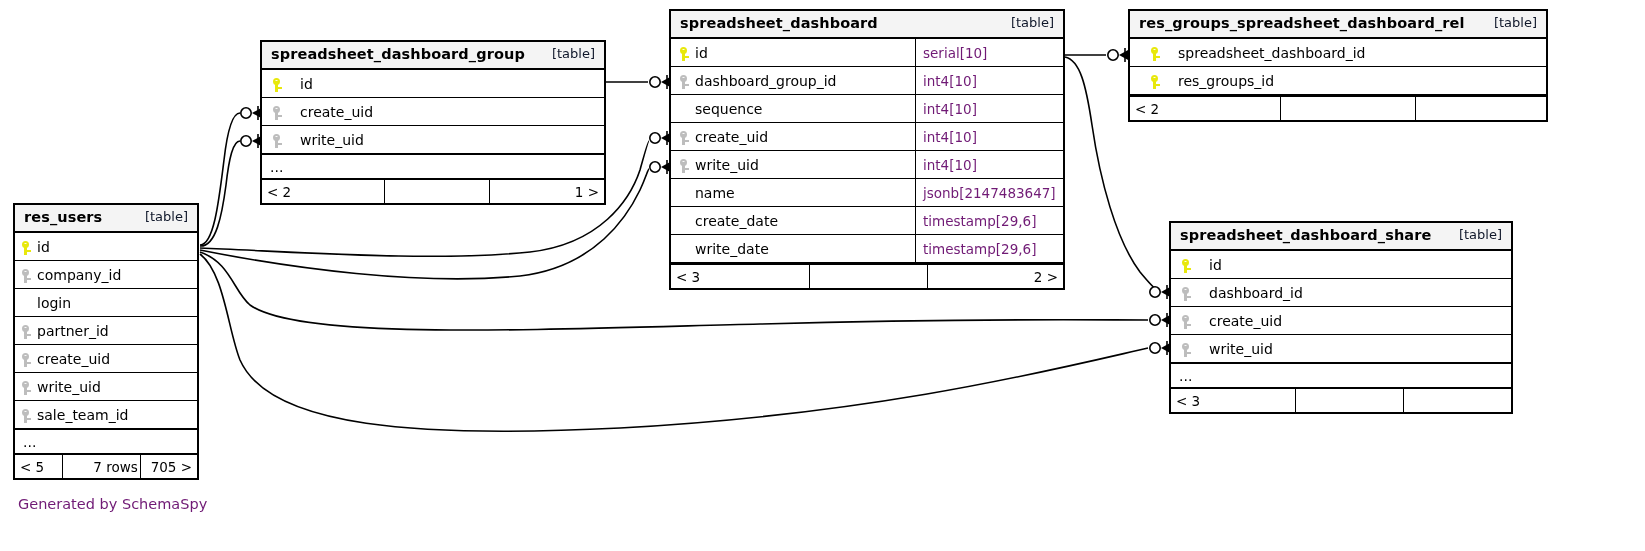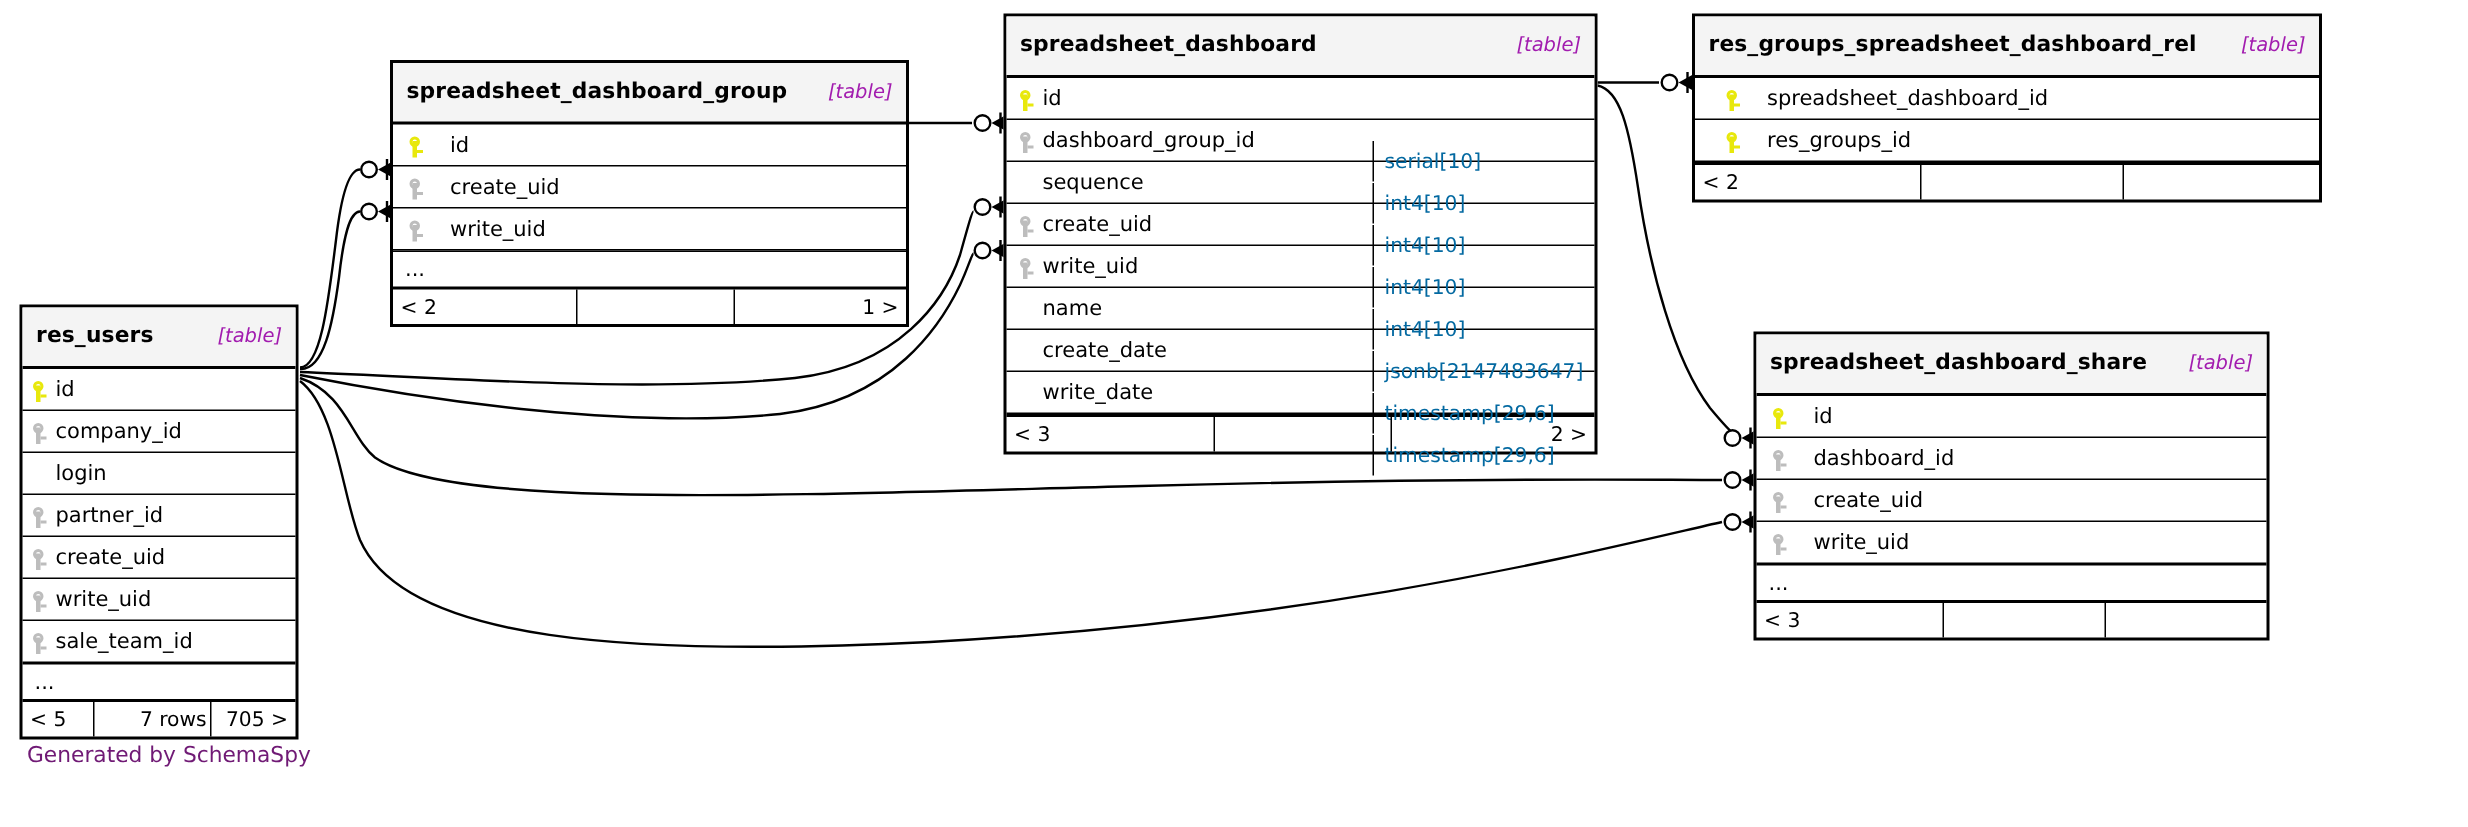--- a/index.html
+++ b/index.html
@@ -10,36 +10,36 @@
 
   svg.edges{position:absolute;left:0;top:0;width:1645px;height:551px;
             pointer-events:none;z-index:1;}
   svg.edges path,svg.edges line{fill:none;stroke:#000000;stroke-width:1.6;}
   svg.edges circle{fill:#ffffff;stroke:#000000;stroke-width:1.6;}
   svg.edges polygon{fill:#000000;stroke:none;}
 
   .table{position:absolute;z-index:2;background:#ffffff;
          border:2px solid #000000;box-sizing:border-box;}
   .table .hdr{background:#f4f4f4;border-bottom:2px solid #000000;
-              display:flex;align-items:center;justify-content:space-between;
-              padding:4px 9px 5px 9px;box-sizing:border-box;height:41px;}
+              display:flex;justify-content:space-between;
+              padding:4px 9px 5px 9px;box-sizing:border-box;height:28px;}
   .table .hdr .tname{font-weight:bold;font-size:14.5px;color:#000;
                      letter-spacing:.1px;white-space:nowrap;}
-  .table .hdr .ttype{font-size:13px;color:#a21caf;white-space:nowrap;font-style:italic;}
+  .table .hdr .ttype{font-size:13px;color:#0f172a;white-space:nowrap;}
 
   .row{display:flex;align-items:flex-start;height:28px;box-sizing:border-box;
        border-bottom:1px solid #000000;gap:11px;}
   .row:last-child{border-bottom:none;}
   .row .namecell{display:flex;align-items:center;flex:1 1 auto;
                  height:100%;box-sizing:border-box;padding-left:8px;
                  overflow:hidden;}
   .row .typecell{border-left:1px solid #000000;height:100%;
                  box-sizing:border-box;display:flex;align-items:center;
-                 padding-left:7px;font-size:13.5px;color:#0369a1;
-                 white-space:nowrap;margin-top:42px;}
+                 padding-left:7px;font-size:13.5px;color:#701a75;
+                 white-space:nowrap;}
   .row .fname{font-size:14px;color:#000;white-space:nowrap;}
 
   
   .key{width:11px;height:16px;position:relative;flex:0 0 11px;margin-right:4px;}
   .key i{position:absolute;left:2px;top:5px;width:2.6px;height:11px;
          background:#bdbdbd;display:block;}
   .key b{position:absolute;left:0;top:2px;width:7px;height:7px;
          border:2px solid #bdbdbd;border-radius:50%;box-sizing:border-box;
          display:block;background:transparent;}
   .key s{position:absolute;left:5px;top:11px;width:4px;height:2px;

